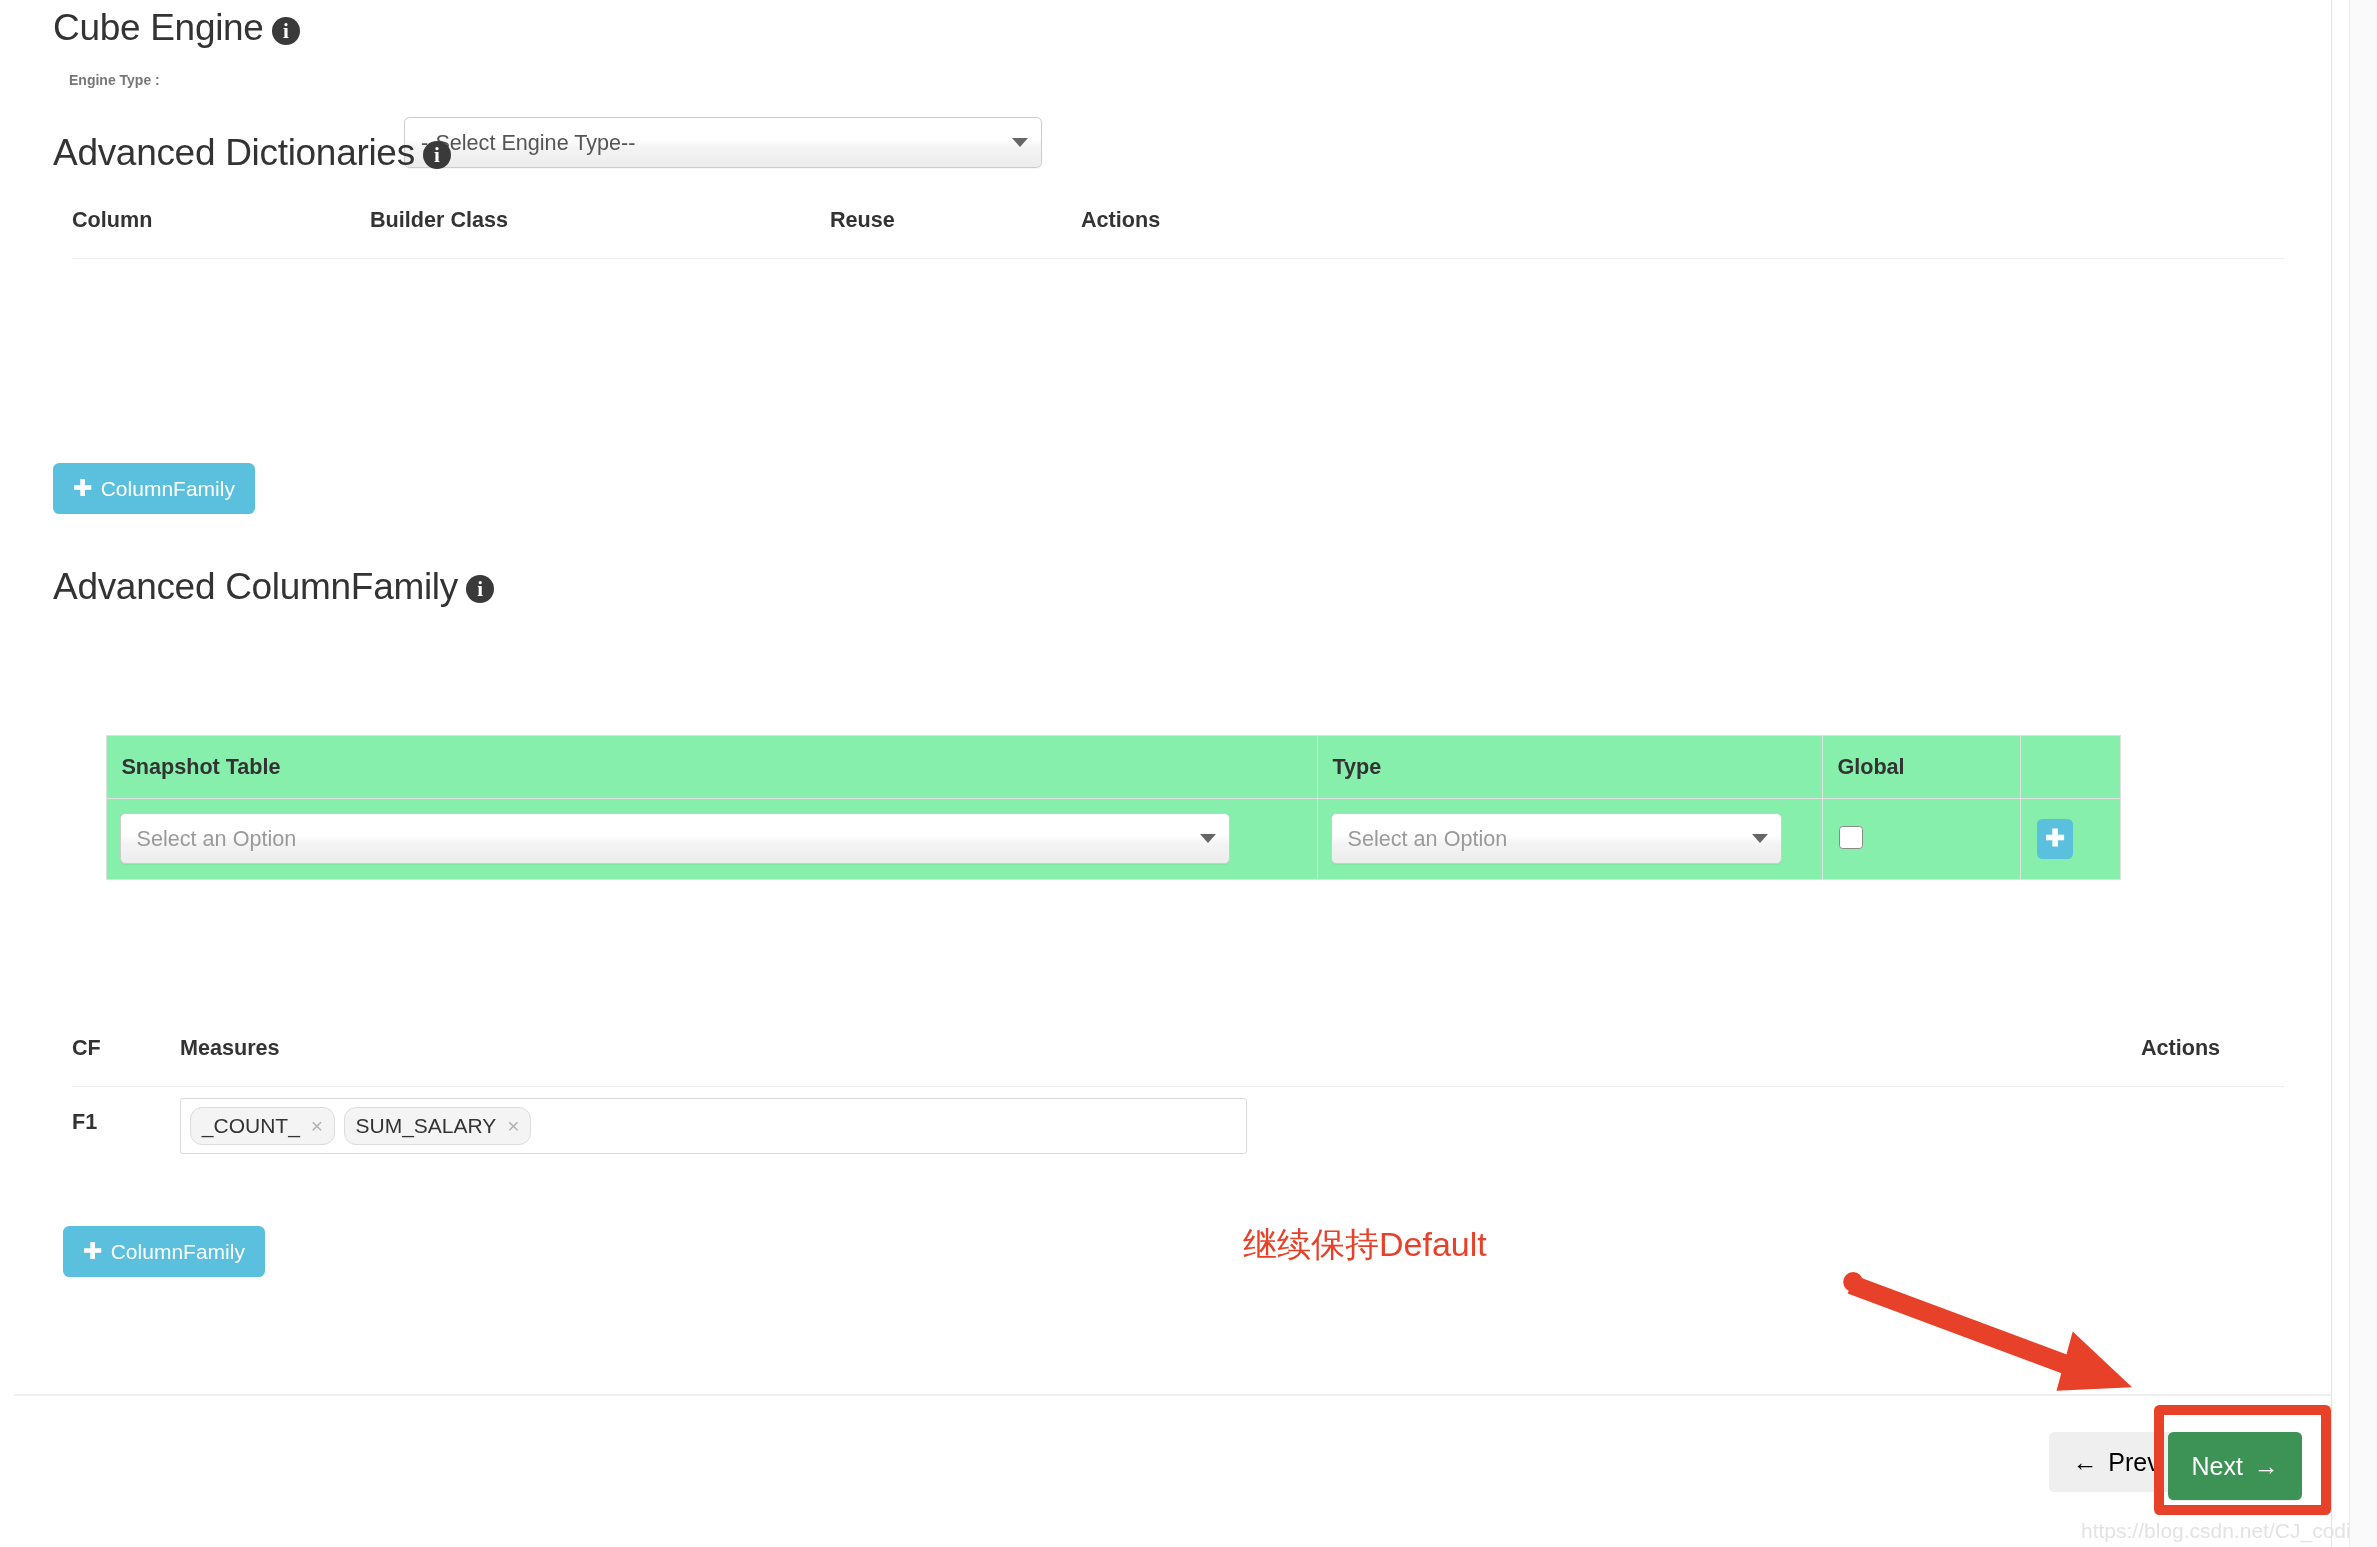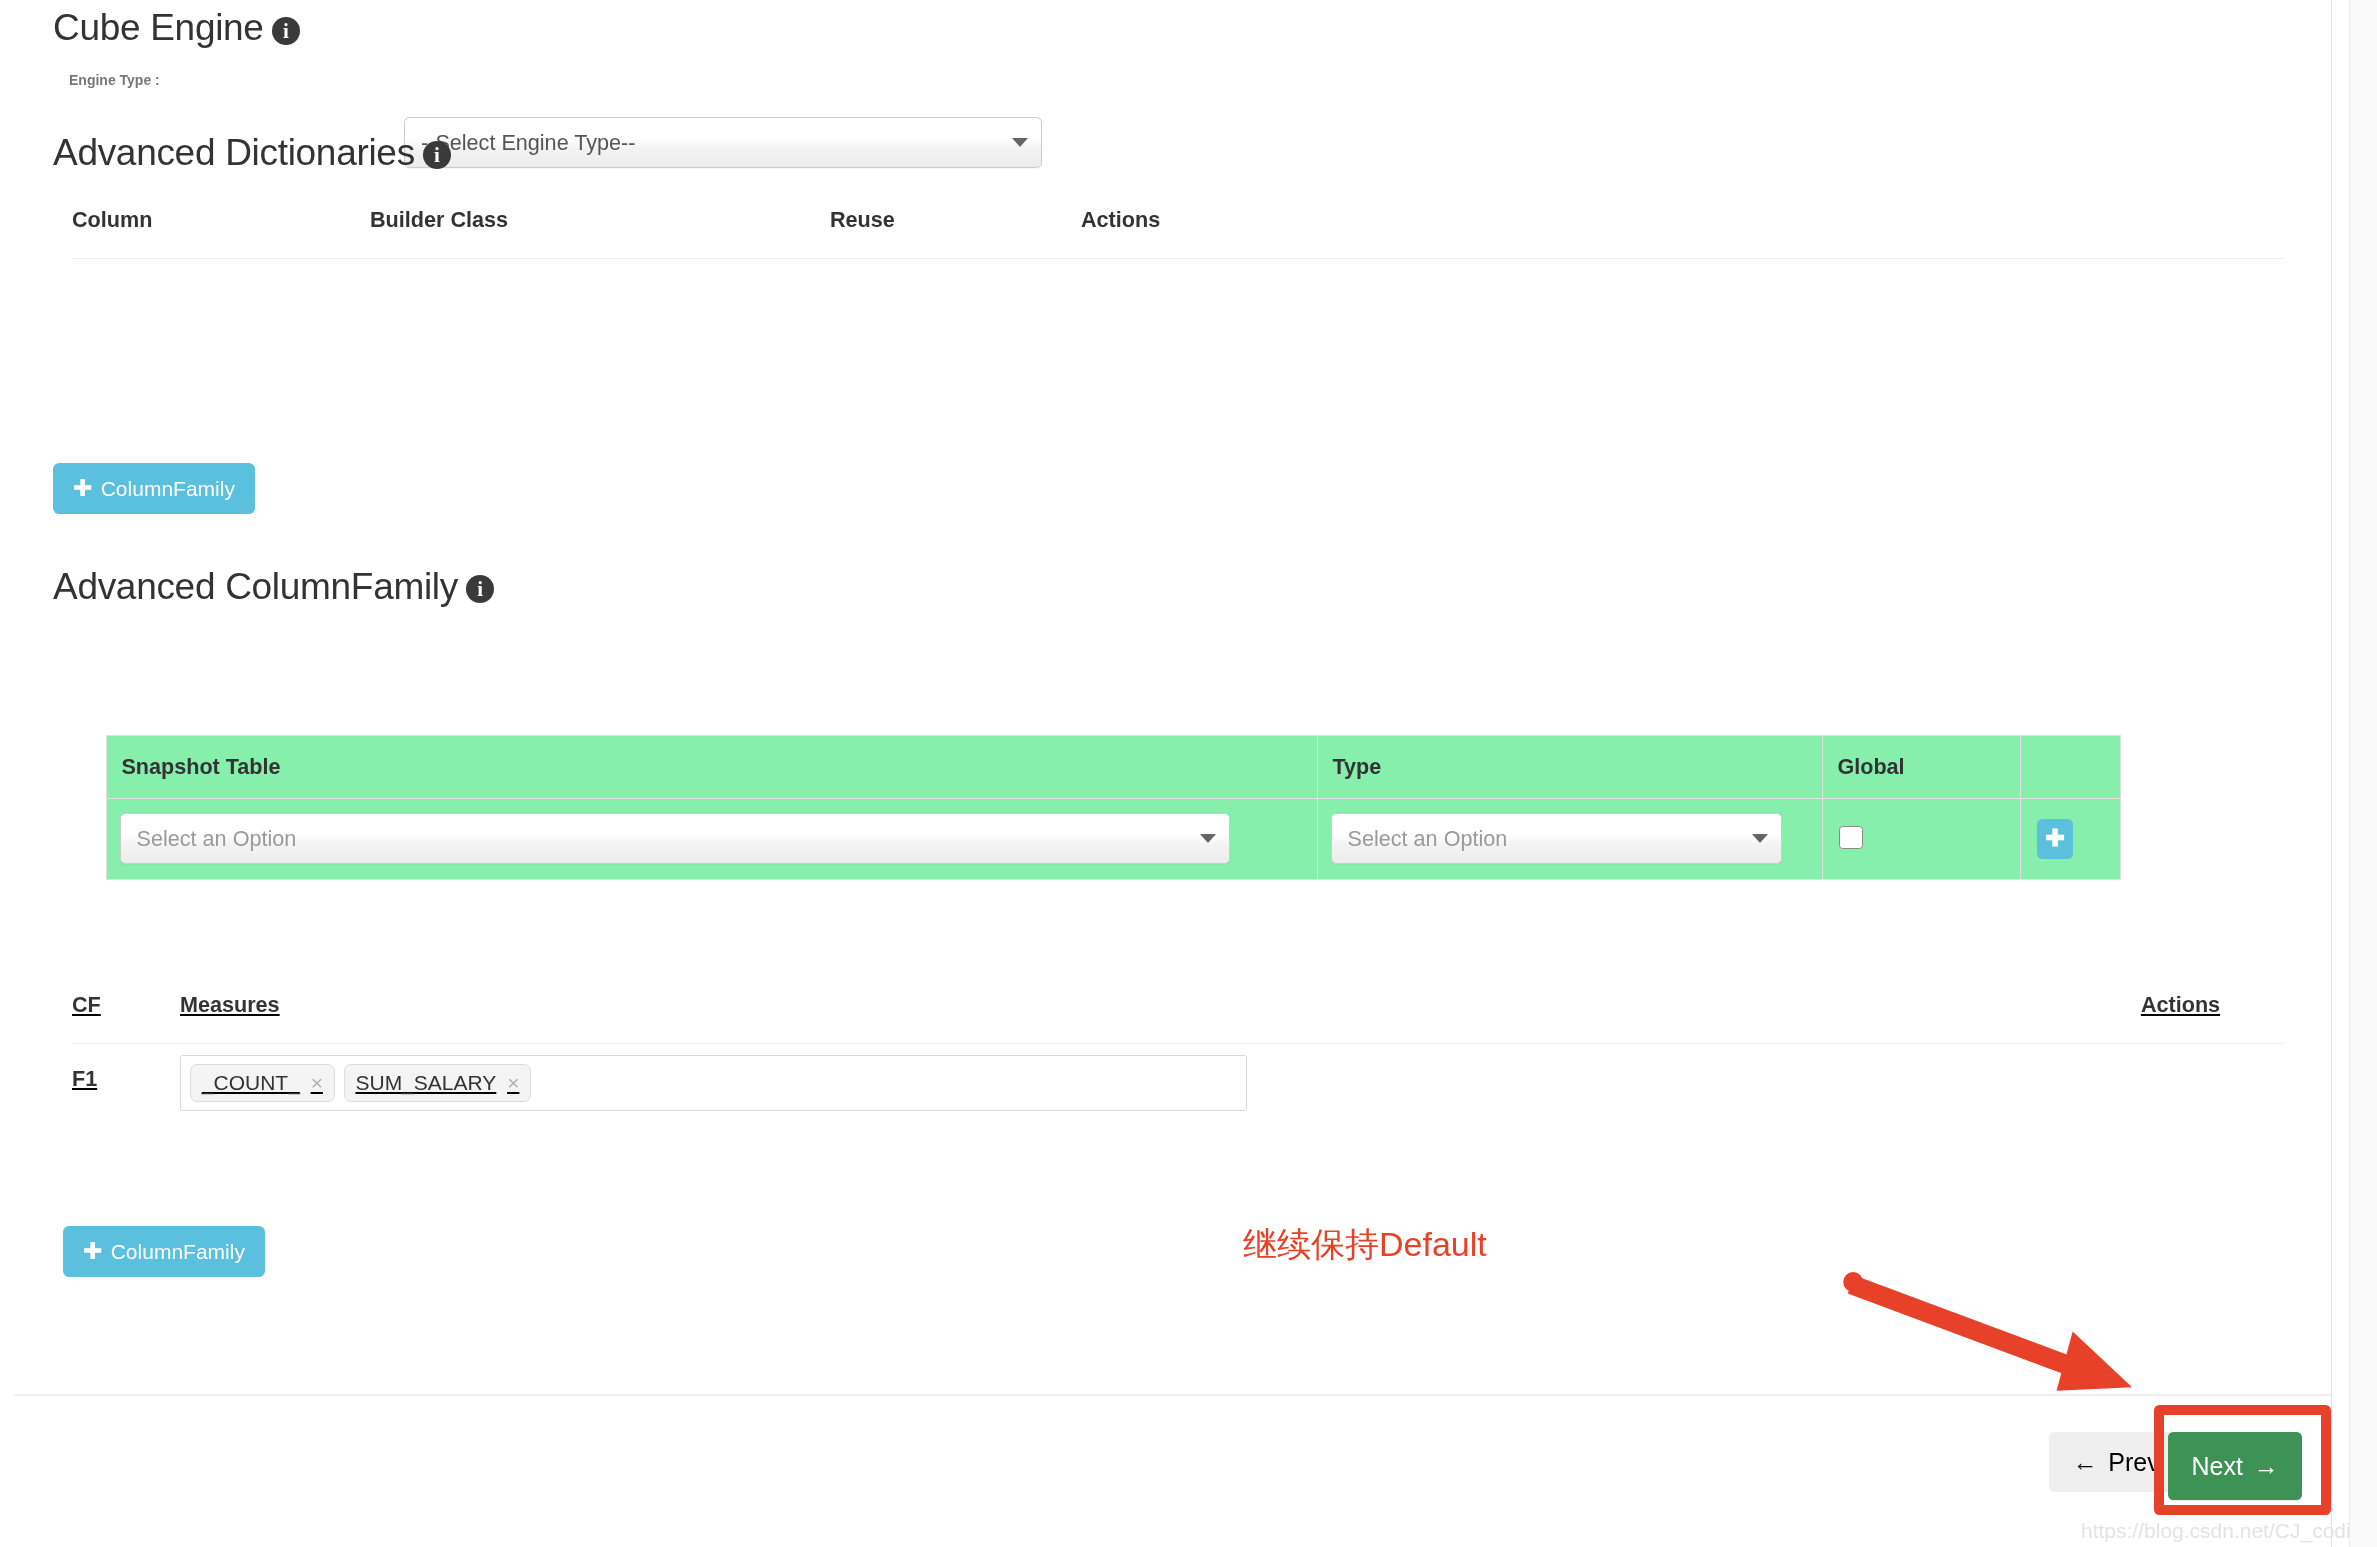--- a/index.html
+++ b/index.html
@@ -188,21 +188,21 @@
     display: flex;
     align-items: center;
     padding: 0 9px;
     gap: 9px;
   }
   .chip {
     display: inline-flex;
     align-items: center;
     background: #f4f4f4;
     border: 0.9px solid #dcdcdc;
-    border-radius: 7px;
+    border-radius: 12px;
     height: 38px;
     padding: 0 10.8px;
     font-size: 21px;
     color: #333333;
     cursor: default;
   }
   .chip .chip-x {
     margin-left: 10.8px;
     color: #b0b0b0;
     font-size: 21px;
@@ -332,21 +332,21 @@
             </button>
           </td>
         </tr>
       </tbody>
     </table>
 
     <h2 class="section-title" style="left:53px; top:566px;">
       <span>Advanced ColumnFamily</span><span class="info-icon">i</span>
     </h2>
 
-    <table class="plain-table" style="left:72px; top:992px; width:2212px;text-decoration:underline;">
+    <table class="plain-table" style="left:72px; top:1035px; width:2212px;">
       <thead>
         <tr>
           <th style="width:108px;">CF</th>
           <th>Measures</th>
           <th style="width:207px; text-align:center;">Actions</th>
         </tr>
       </thead>
       <tbody>
         <tr>
           <td style="font-weight:bold; padding-top:21.6px; vertical-align:top;">F1</td>

